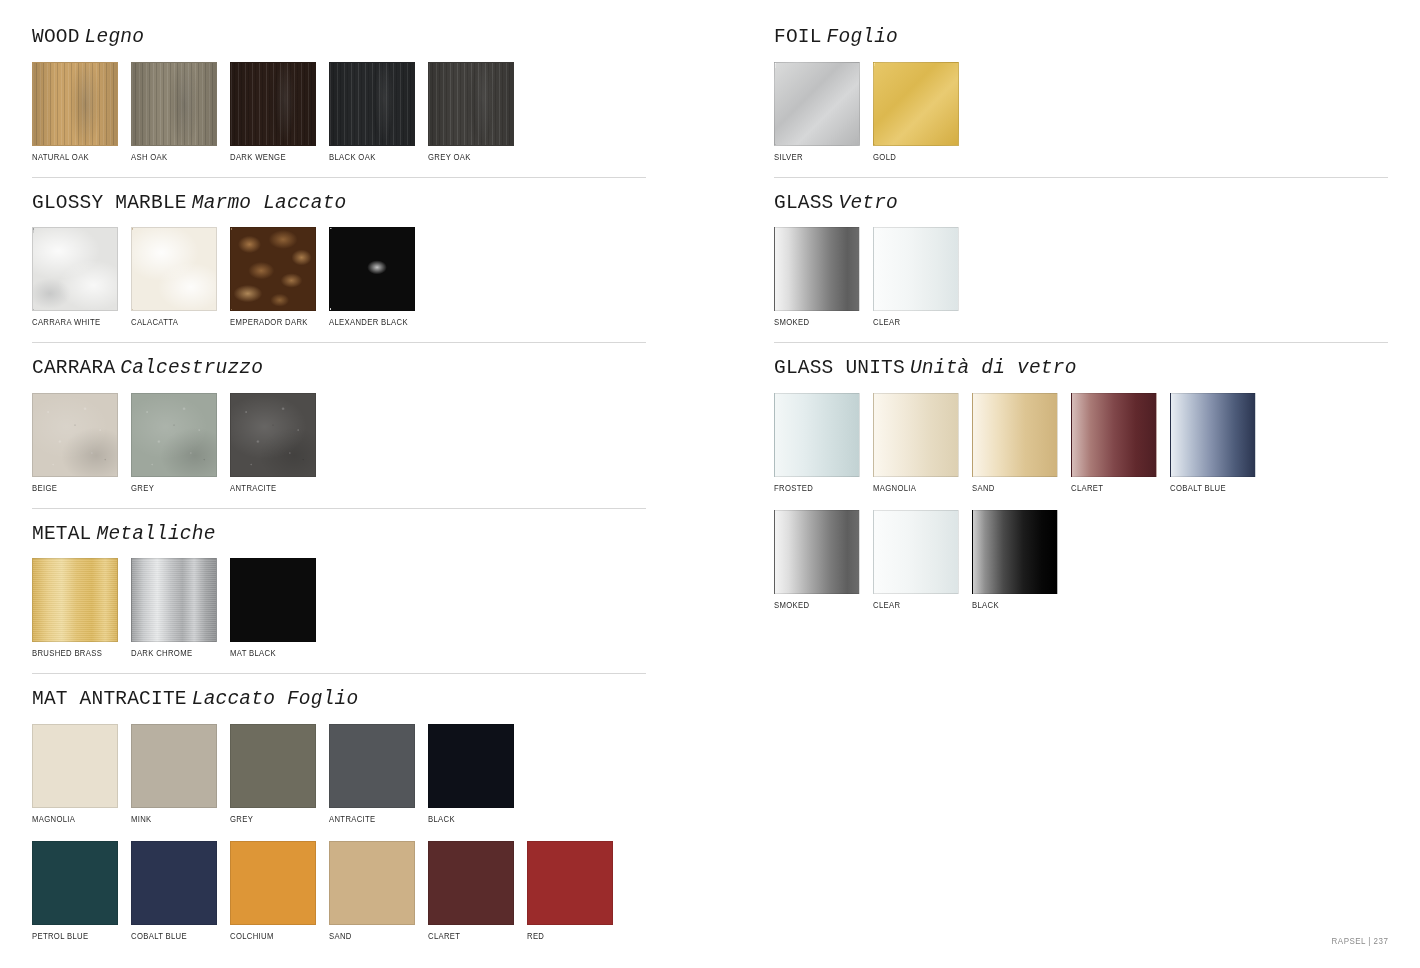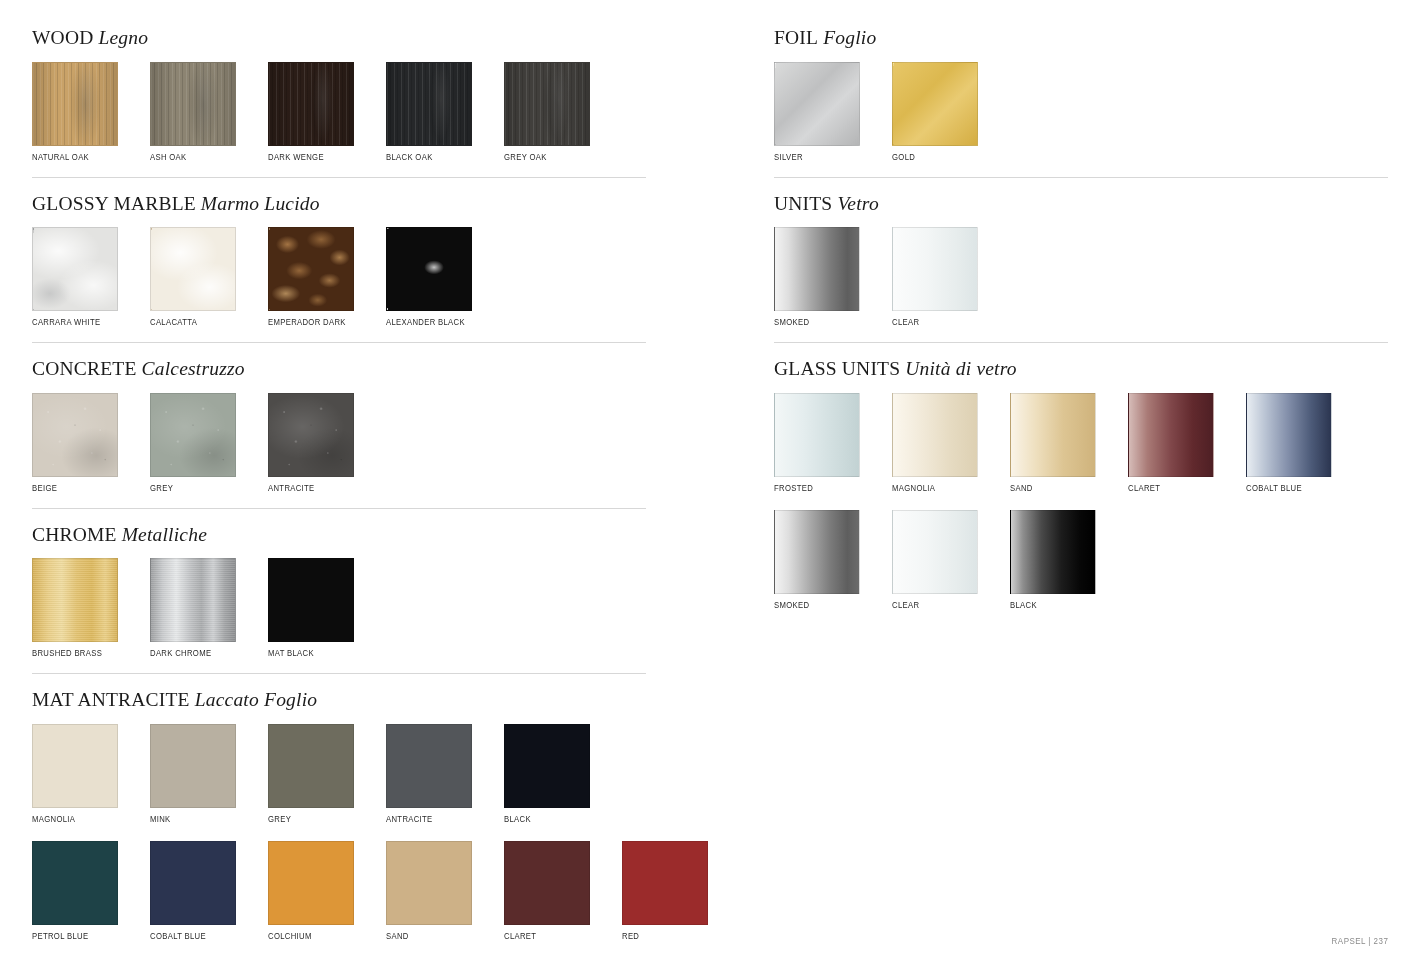--- a/index.html
+++ b/index.html
@@ -25,21 +25,21 @@
   .column {
     position: absolute;
     top: 0;
   }
   .column-left  { left: 32px;  width: 614px; }
   .column-right { left: 774px; width: 614px; }
 
   .section { position: relative; }
 
   .section-header {
-    font-family: Liberation Serif, serif;
+    font-family: Liberation Mono, monospace;
     font-size: 19.5px;
     color: #1b1b1b;
     letter-spacing: 0.2px;
     white-space: nowrap;
     line-height: 1;
   }
   .section-header .en {
     font-weight: 400;
     font-style: normal;
   }
@@ -53,21 +53,21 @@
 
   .swatch-row {
     display: flex;
     flex-direction: row;
     align-items: flex-start;
   }
   .swatch-row + .swatch-row { margin-top: 17px; }
 
   .swatch-cell {
     width: 86px;
-    margin-right: 32px;
+    margin-right: 13px;
   }
 
   .swatch-chip {
     width: 86px;
     height: 84px;
     box-sizing: border-box;
     border: 1px solid rgba(0,0,0,0.10);
     position: relative;
     overflow: hidden;
     background-color: #ddd;
@@ -153,21 +153,21 @@
                 <div class="grain" style="background-image: repeating-linear-gradient(90deg, rgba(255, 255, 255, 0.1) 0px, rgba(255, 255, 255, 0.1) 1px, rgba(0, 0, 0, 0) 1px, rgba(0, 0, 0, 0) 3px, rgba(0, 0, 0, 0.13) 3px, rgba(0, 0, 0, 0.13) 4px, rgba(0, 0, 0, 0) 4px, rgba(0, 0, 0, 0) 7px);"></div>
                 <div class="grain" style="background-image: radial-gradient(22px 70px at 62% 50%, rgba(0, 0, 0, 0.2), rgba(0, 0, 0, 0) 70%), radial-gradient(14px 60px at 64% 45%, rgba(255, 255, 255, 0.13), rgba(0, 0, 0, 0) 70%), linear-gradient(90deg, rgba(0, 0, 0, 0.16), rgba(0, 0, 0, 0) 28%, rgba(0, 0, 0, 0) 72%, rgba(0, 0, 0, 0.14));"></div>
               </div>
               <div class="swatch-label">GREY OAK</div>
             </div>
           </div>
         </div>
         <div class="divider" style="margin-top: 15px; margin-bottom: 16px;"></div>
       </div>
       <div class="section">
-        <div class="section-header"><span class="en">GLOSSY MARBLE</span><span class="it">Marmo Lucido</span></div>
+        <div class="section-header"><span class="en">GLOSSY MARBLE</span><span class="it">Marmo Laccato</span></div>
         <div class="swatch-rows">
           <div class="swatch-row">
             <div class="swatch-cell">
               <div class="swatch-chip" style="background-color: rgb(227, 227, 225);">
                 <div class="veins" style="background-image: linear-gradient(118deg, rgba(120, 122, 125, 0.55) 0px, rgba(120, 122, 125, 0.55) 1.2px, rgba(0, 0, 0, 0) 1.2px, rgba(0, 0, 0, 0) 26px), linear-gradient(62deg, rgba(120, 122, 125, 0.4) 0px, rgba(120, 122, 125, 0.4) 1px, rgba(0, 0, 0, 0) 1px, rgba(0, 0, 0, 0) 34px), linear-gradient(96deg, rgba(140, 142, 145, 0.35) 0px, rgba(140, 142, 145, 0.35) 1px, rgba(0, 0, 0, 0) 1px, rgba(0, 0, 0, 0) 19px); background-size: 100% 100%, 100% 100%, 100% 100%;"></div>
                 <div class="veins" style="background-image: radial-gradient(60px 40px at 30% 28%, rgba(255, 255, 255, 0.85), rgba(0, 0, 0, 0) 70%), radial-gradient(50px 36px at 72% 70%, rgba(255, 255, 255, 0.75), rgba(0, 0, 0, 0) 70%), radial-gradient(30px 22px at 20% 80%, rgba(150, 152, 155, 0.35), rgba(0, 0, 0, 0) 70%);"></div>
               </div>
               <div class="swatch-label">CARRARA WHITE</div>
             </div>
             <div class="swatch-cell">
@@ -189,21 +189,21 @@
                 <div class="veins" style="background-image: linear-gradient(72deg, rgba(235, 235, 235, 0.85) 0px, rgba(235, 235, 235, 0.85) 1px, rgba(0, 0, 0, 0) 1px, rgba(0, 0, 0, 0) 40px), linear-gradient(112deg, rgba(215, 215, 215, 0.7) 0px, rgba(215, 215, 215, 0.7) 1px, rgba(0, 0, 0, 0) 1px, rgba(0, 0, 0, 0) 52px), linear-gradient(28deg, rgba(200, 200, 200, 0.55) 0px, rgba(200, 200, 200, 0.55) 1px, rgba(0, 0, 0, 0) 1px, rgba(0, 0, 0, 0) 30px), linear-gradient(160deg, rgba(190, 190, 190, 0.5) 0px, rgba(190, 190, 190, 0.5) 1px, rgba(0, 0, 0, 0) 1px, rgba(0, 0, 0, 0) 36px);"></div>
                 <div class="veins" style="background-image: radial-gradient(14px 10px at 56% 48%, rgba(255, 255, 255, 0.75), rgba(0, 0, 0, 0) 70%);"></div>
               </div>
               <div class="swatch-label">ALEXANDER BLACK</div>
             </div>
           </div>
         </div>
         <div class="divider" style="margin-top: 15px; margin-bottom: 16px;"></div>
       </div>
       <div class="section">
-        <div class="section-header"><span class="en">CONCRETE</span><span class="it">Calcestruzzo</span></div>
+        <div class="section-header"><span class="en">CARRARA</span><span class="it">Calcestruzzo</span></div>
         <div class="swatch-rows">
           <div class="swatch-row">
             <div class="swatch-cell">
               <div class="swatch-chip" style="background-color: rgb(211, 204, 193);">
                 <div class="speck" style="background-image: radial-gradient(2px at 18% 22%, rgba(255, 255, 255, 0.35), rgba(0, 0, 0, 0) 60%), radial-gradient(3px at 62% 18%, rgba(255, 255, 255, 0.28), rgba(0, 0, 0, 0) 60%), radial-gradient(2px at 80% 44%, rgba(255, 255, 255, 0.3), rgba(0, 0, 0, 0) 60%), radial-gradient(3px at 32% 58%, rgba(255, 255, 255, 0.26), rgba(0, 0, 0, 0) 60%), radial-gradient(2px at 70% 72%, rgba(255, 255, 255, 0.3), rgba(0, 0, 0, 0) 60%), radial-gradient(2px at 24% 86%, rgba(255, 255, 255, 0.26), rgba(0, 0, 0, 0) 60%), radial-gradient(2px at 50% 38%, rgba(0, 0, 0, 0.18), rgba(0, 0, 0, 0) 60%), radial-gradient(2px at 86% 80%, rgba(0, 0, 0, 0.16), rgba(0, 0, 0, 0) 60%);"></div>
                 <div class="speck" style="background-image: radial-gradient(60px 46px at 40% 40%, rgba(255, 255, 255, 0.14), rgba(0, 0, 0, 0) 70%), radial-gradient(50px 40px at 75% 75%, rgba(0, 0, 0, 0.14), rgba(0, 0, 0, 0) 70%);"></div>
               </div>
               <div class="swatch-label">BEIGE</div>
             </div>
             <div class="swatch-cell">
@@ -218,21 +218,21 @@
                 <div class="speck" style="background-image: radial-gradient(2px at 18% 22%, rgba(255, 255, 255, 0.35), rgba(0, 0, 0, 0) 60%), radial-gradient(3px at 62% 18%, rgba(255, 255, 255, 0.28), rgba(0, 0, 0, 0) 60%), radial-gradient(2px at 80% 44%, rgba(255, 255, 255, 0.3), rgba(0, 0, 0, 0) 60%), radial-gradient(3px at 32% 58%, rgba(255, 255, 255, 0.26), rgba(0, 0, 0, 0) 60%), radial-gradient(2px at 70% 72%, rgba(255, 255, 255, 0.3), rgba(0, 0, 0, 0) 60%), radial-gradient(2px at 24% 86%, rgba(255, 255, 255, 0.26), rgba(0, 0, 0, 0) 60%), radial-gradient(2px at 50% 38%, rgba(0, 0, 0, 0.18), rgba(0, 0, 0, 0) 60%), radial-gradient(2px at 86% 80%, rgba(0, 0, 0, 0.16), rgba(0, 0, 0, 0) 60%);"></div>
                 <div class="speck" style="background-image: radial-gradient(60px 46px at 40% 40%, rgba(255, 255, 255, 0.14), rgba(0, 0, 0, 0) 70%), radial-gradient(50px 40px at 75% 75%, rgba(0, 0, 0, 0.14), rgba(0, 0, 0, 0) 70%);"></div>
               </div>
               <div class="swatch-label">ANTRACITE</div>
             </div>
           </div>
         </div>
         <div class="divider" style="margin-top: 15px; margin-bottom: 16px;"></div>
       </div>
       <div class="section">
-        <div class="section-header"><span class="en">CHROME</span><span class="it">Metalliche</span></div>
+        <div class="section-header"><span class="en">METAL</span><span class="it">Metalliche</span></div>
         <div class="swatch-rows">
           <div class="swatch-row">
             <div class="swatch-cell">
               <div class="swatch-chip" style="background-color: rgb(232, 200, 116); background-image: linear-gradient(90deg, rgb(216, 179, 92) 0%, rgb(234, 207, 135) 18%, rgb(240, 220, 160) 34%, rgb(227, 195, 114) 52%, rgb(221, 185, 95) 70%, rgb(234, 207, 134) 86%, rgb(217, 180, 92) 100%);">
                 <div class="grain" style="background-image: repeating-linear-gradient(0deg, rgba(255, 255, 255, 0.18) 0px, rgba(255, 255, 255, 0.18) 1px, rgba(0, 0, 0, 0.06) 1px, rgba(0, 0, 0, 0.06) 2px); opacity: 0.55;"></div>
               </div>
               <div class="swatch-label">BRUSHED BRASS</div>
             </div>
             <div class="swatch-cell">
               <div class="swatch-chip" style="background-color: rgb(182, 184, 186); background-image: linear-gradient(90deg, rgb(159, 161, 163) 0%, rgb(201, 203, 205) 14%, rgb(230, 232, 233) 30%, rgb(194, 196, 198) 46%, rgb(169, 171, 173) 60%, rgb(205, 207, 209) 74%, rgb(162, 164, 166) 88%, rgb(142, 144, 146) 100%);">
@@ -317,21 +317,21 @@
               <div class="swatch-chip" style="background-color: rgb(224, 187, 82); background-image: linear-gradient(135deg, rgb(231, 199, 104) 0%, rgb(220, 184, 79) 38%, rgb(233, 203, 114) 60%, rgb(212, 173, 66) 100%);">
                 <div class="grain" style="background-image: linear-gradient(122deg, rgba(255, 245, 200, 0.45) 0px, rgba(255, 245, 200, 0.45) 1px, rgba(0, 0, 0, 0) 1px, rgba(0, 0, 0, 0) 9px), linear-gradient(52deg, rgba(120, 86, 16, 0.14) 0px, rgba(120, 86, 16, 0.14) 1px, rgba(0, 0, 0, 0) 1px, rgba(0, 0, 0, 0) 12px), linear-gradient(100deg, rgba(255, 248, 210, 0.3) 0px, rgba(255, 248, 210, 0.3) 1px, rgba(0, 0, 0, 0) 1px, rgba(0, 0, 0, 0) 7px);"></div>
               </div>
               <div class="swatch-label">GOLD</div>
             </div>
           </div>
         </div>
         <div class="divider" style="margin-top: 15px; margin-bottom: 16px;"></div>
       </div>
       <div class="section">
-        <div class="section-header"><span class="en">UNITS</span><span class="it">Vetro</span></div>
+        <div class="section-header"><span class="en">GLASS</span><span class="it">Vetro</span></div>
         <div class="swatch-rows">
           <div class="swatch-row">
             <div class="swatch-cell">
               <div class="swatch-chip" style="background-color: rgb(141, 141, 141); background-image: linear-gradient(90deg, rgb(244, 244, 244) 0%, rgb(222, 222, 222) 16%, rgb(169, 169, 169) 42%, rgb(123, 123, 123) 66%, rgb(94, 94, 94) 86%, rgb(107, 107, 107) 100%);"></div>
               <div class="swatch-label">SMOKED</div>
             </div>
             <div class="swatch-cell">
               <div class="swatch-chip" style="background-color: rgb(238, 241, 242); background-image: linear-gradient(90deg, rgb(251, 252, 252) 0%, rgb(243, 246, 246) 40%, rgb(230, 236, 236) 78%, rgb(221, 229, 230) 100%);"></div>
               <div class="swatch-label">CLEAR</div>
             </div>

